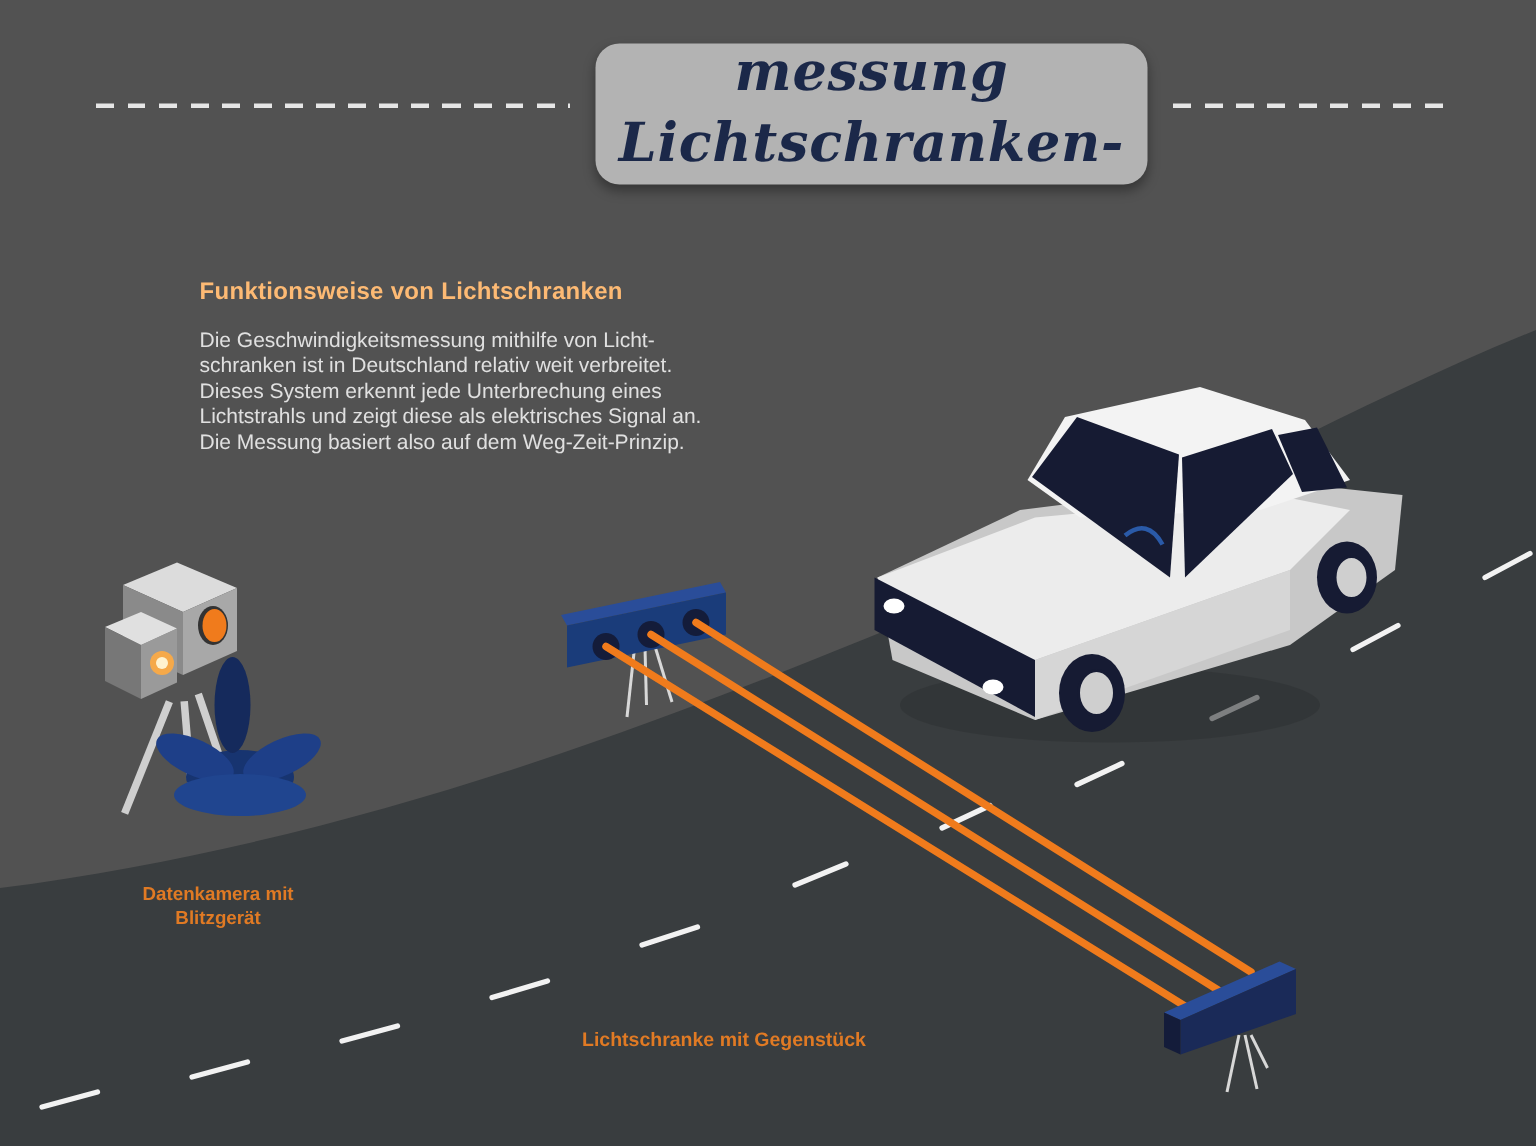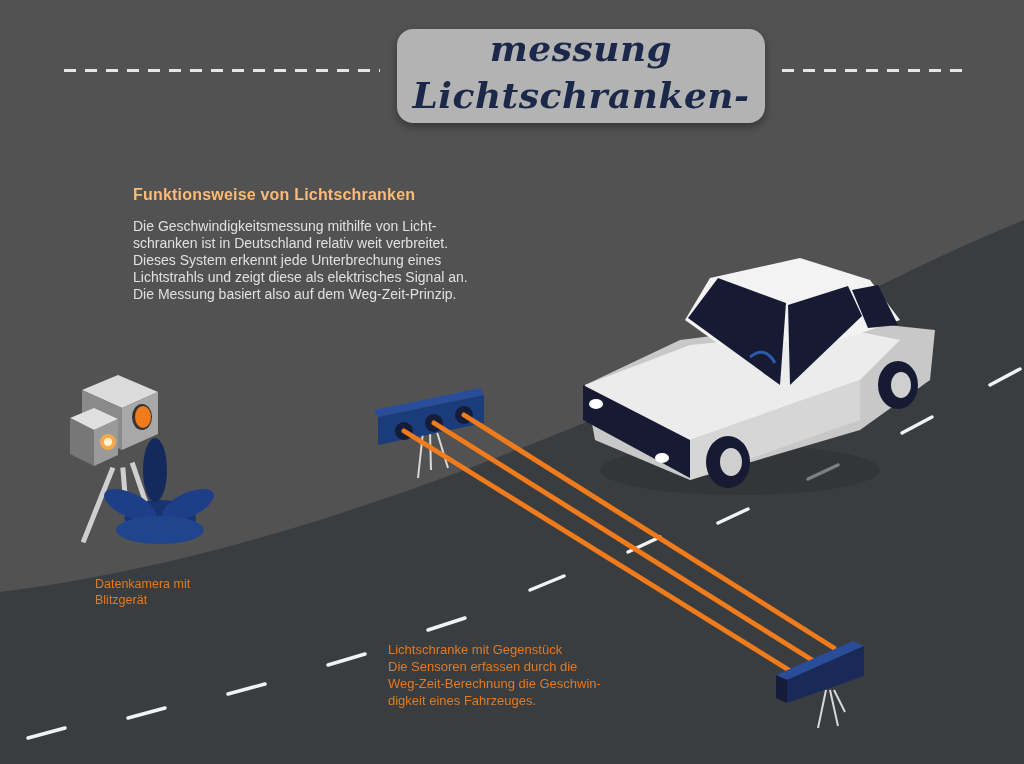--- a/index.html
+++ b/index.html
@@ -8,23 +8,23 @@
   .title-box{position:absolute;left:397px;top:29px;width:368px;height:94px;background:#b3b3b3;border-radius:16px;box-shadow:0 4px 8px rgba(0,0,0,.35);text-align:center;}
   .title-line{display:block;font-family:"DejaVu Serif",serif;font-style:italic;font-weight:bold;color:#1b2849;font-size:36px;line-height:38px;letter-spacing:0.5px;}
   .title-line.l1{margin-top:9px;}
   .dash-rule{position:absolute;top:69px;height:3px;
     background-image:repeating-linear-gradient(90deg,#e6e6e6 0 12px,transparent 12px 21px);}
   .dash-left{left:64px;width:316px;}
   .dash-right{left:782px;width:180px;}
   .intro{position:absolute;left:133px;top:186px;width:380px;color:#d8d8d8;}
   .intro-heading{font-family:"Liberation Sans",sans-serif;font-weight:bold;font-size:16px;color:#fdba74;margin:0 0 14px 0;letter-spacing:0.2px;}
   .intro-body{font-family:"Liberation Sans",sans-serif;font-size:14px;line-height:17px;color:#e0e0e0;white-space:pre-line;margin:0;}
-  .label-camera{position:absolute;left:95px;top:576px;font-family:"Liberation Sans",sans-serif;font-weight:normal;font-size:12.5px;line-height:16px;color:#e07a24;white-space:pre-line;}
+  .label-camera{position:absolute;left:95px;top:588px;font-family:"Liberation Sans",sans-serif;font-weight:bold;font-size:12.5px;line-height:16px;color:#e07a24;white-space:pre-line;text-align:center;}
   .label-barrier{position:absolute;left:388px;top:641px;font-family:"Liberation Sans",sans-serif;font-size:13px;line-height:17px;color:#e07a24;}
-  .label-barrier .t{font-weight:normal;display:block;}
+  .label-barrier .t{font-weight:bold;display:block;margin-top:43px;}
   .label-barrier .b{display:block;white-space:pre-line;}
 </style>
 </head>
 <body>
 
 <svg class="scene" width="1024" height="764" viewBox="0 0 1024 764" xmlns="http://www.w3.org/2000/svg">
 
   <path d="M0 592 C 250 560, 470 470, 640 400 C 780 340, 900 270, 1024 220 L1024 764 L0 764 Z" fill="#393d3f"></path>
 
   <g stroke="#f2f2f2" stroke-width="3.5" stroke-linecap="round">
@@ -132,16 +132,13 @@
 Dieses System erkennt jede Unterbrechung eines
 Lichtstrahls und zeigt diese als elektrisches Signal an.
 Die Messung  basiert also auf dem Weg-Zeit-Prinzip.</p>
 </div>
 
 <div class="label-camera">Datenkamera mit
 Blitzgerät</div>
 
 <div class="label-barrier">
   <span class="t">Lichtschranke mit Gegenstück</span>
-  <span class="b">Die Sensoren erfassen durch die
-Weg-Zeit-Berechnung die Geschwin-
-digkeit eines Fahrzeuges.</span>
 </div>
 
 </body></html>

